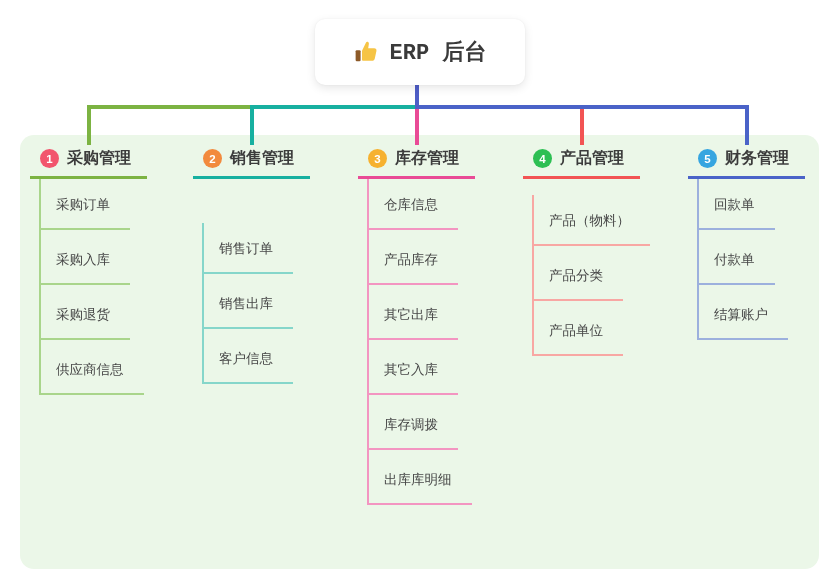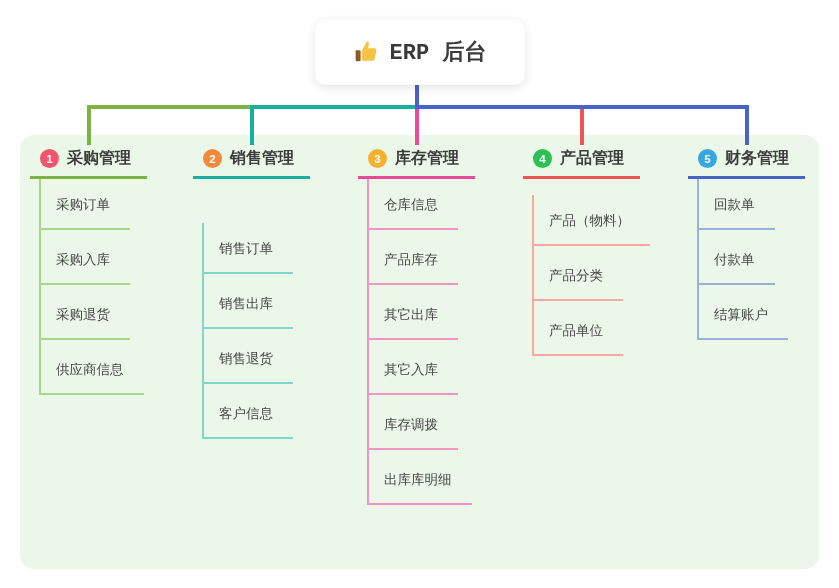--- a/index.html
+++ b/index.html
@@ -98,23 +98,20 @@
         <span>销售管理</span>
       </div>
       <div class="children" style="border-left-color: rgb(133, 214, 202);">
         <div class="child-row first" style="border-bottom-color: rgb(133, 214, 202); margin-top: 44px;">
           <span class="child-label">销售订单</span>
         </div>
         <div class="child-row" style="border-bottom-color: rgb(133, 214, 202);">
           <span class="child-label">销售出库</span>
         </div>
         <div class="child-row" style="border-bottom-color: rgb(133, 214, 202);">
-          <span class="child-label">销售退货</span>
-        </div>
-        <div class="child-row" style="border-bottom-color: rgb(133, 214, 202);">
           <span class="child-label">客户信息</span>
         </div>
       </div>
     </div>
     <div class="branch" style="left: 358px;">
       <div class="branch-header" style="border-bottom-color: rgb(233, 75, 150);">
         <span class="badge" style="background: rgb(246, 177, 47);">3</span>
         <span>库存管理</span>
       </div>
       <div class="children" style="border-left-color: rgb(243, 149, 193);">

